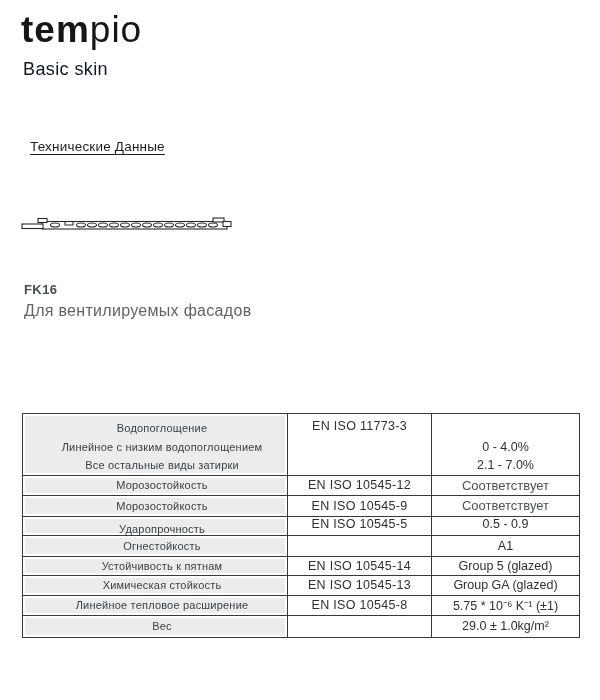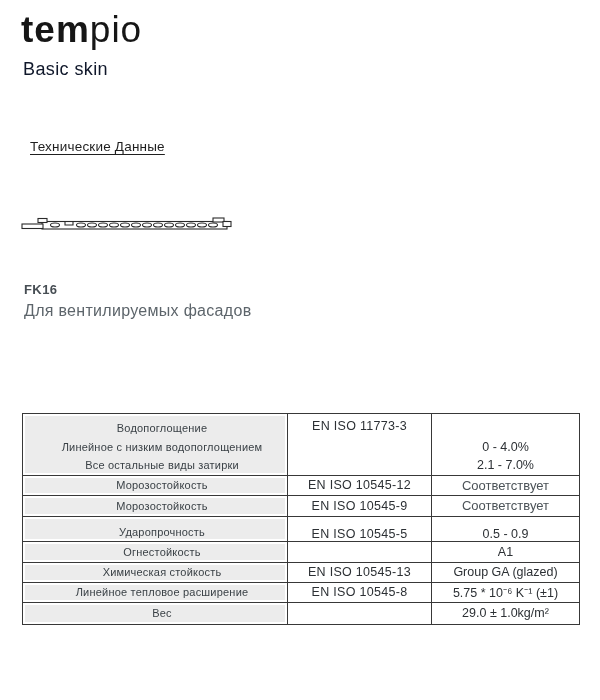--- a/index.html
+++ b/index.html
@@ -31,21 +31,21 @@
   td.lbl{position:relative;}
   td.lbl .bg{position:absolute;left:2px;right:2px;top:2px;bottom:2px;background:#ececec;}
   td.lbl .tx{position:relative;padding-left:14px;font-size:11px;color:#3a4146;letter-spacing:.2px;}
   td.std{text-align:center;letter-spacing:.3px;}
   td.val{text-align:center;}
   .small{font-size:13px;color:#4b5257;}
   .ln{height:18.5px;line-height:18.5px;}
   tr.r1 td{vertical-align:top;}
   tr.r1 td.std{padding-top:5px;}
   tr.r1 .tx,tr.r1 td.val{padding-top:5px;}
-  tr.r5 td.std,tr.r5 td.val{vertical-align:top;padding-top:10px;}
+  tr.r5 td.std,tr.r5 td.val{vertical-align:top;padding-top:0;}
 </style>
 </head>
 <body>
 
 <div id="page">
 
   <div class="logo"><span class="b">tem</span><span class="l">pio</span></div>
 
   <div class="product-line">Basic skin</div>
 
@@ -134,20 +134,28 @@
 
     <tr style="height:21px">
       <td class="lbl">
             <div class="bg"></div>
             <div class="tx">Огнестойкость</div>
           </td>
       <td class="std"></td>
       <td class="val">A1</td>
     </tr>
 
+    <tr style="height:19px">
+      <td class="lbl">
+            <div class="bg"></div>
+            <div class="tx">Устойчивость к пятнам</div>
+          </td>
+      <td class="std">EN ISO 10545-14</td>
+      <td class="val">Group 5 (glazed)</td>
+    </tr>
 
     <tr style="height:20px">
       <td class="lbl">
             <div class="bg"></div>
             <div class="tx">Химическая стойкость</div>
           </td>
       <td class="std">EN ISO 10545-13</td>
       <td class="val">Group GA (glazed)</td>
     </tr>
 

